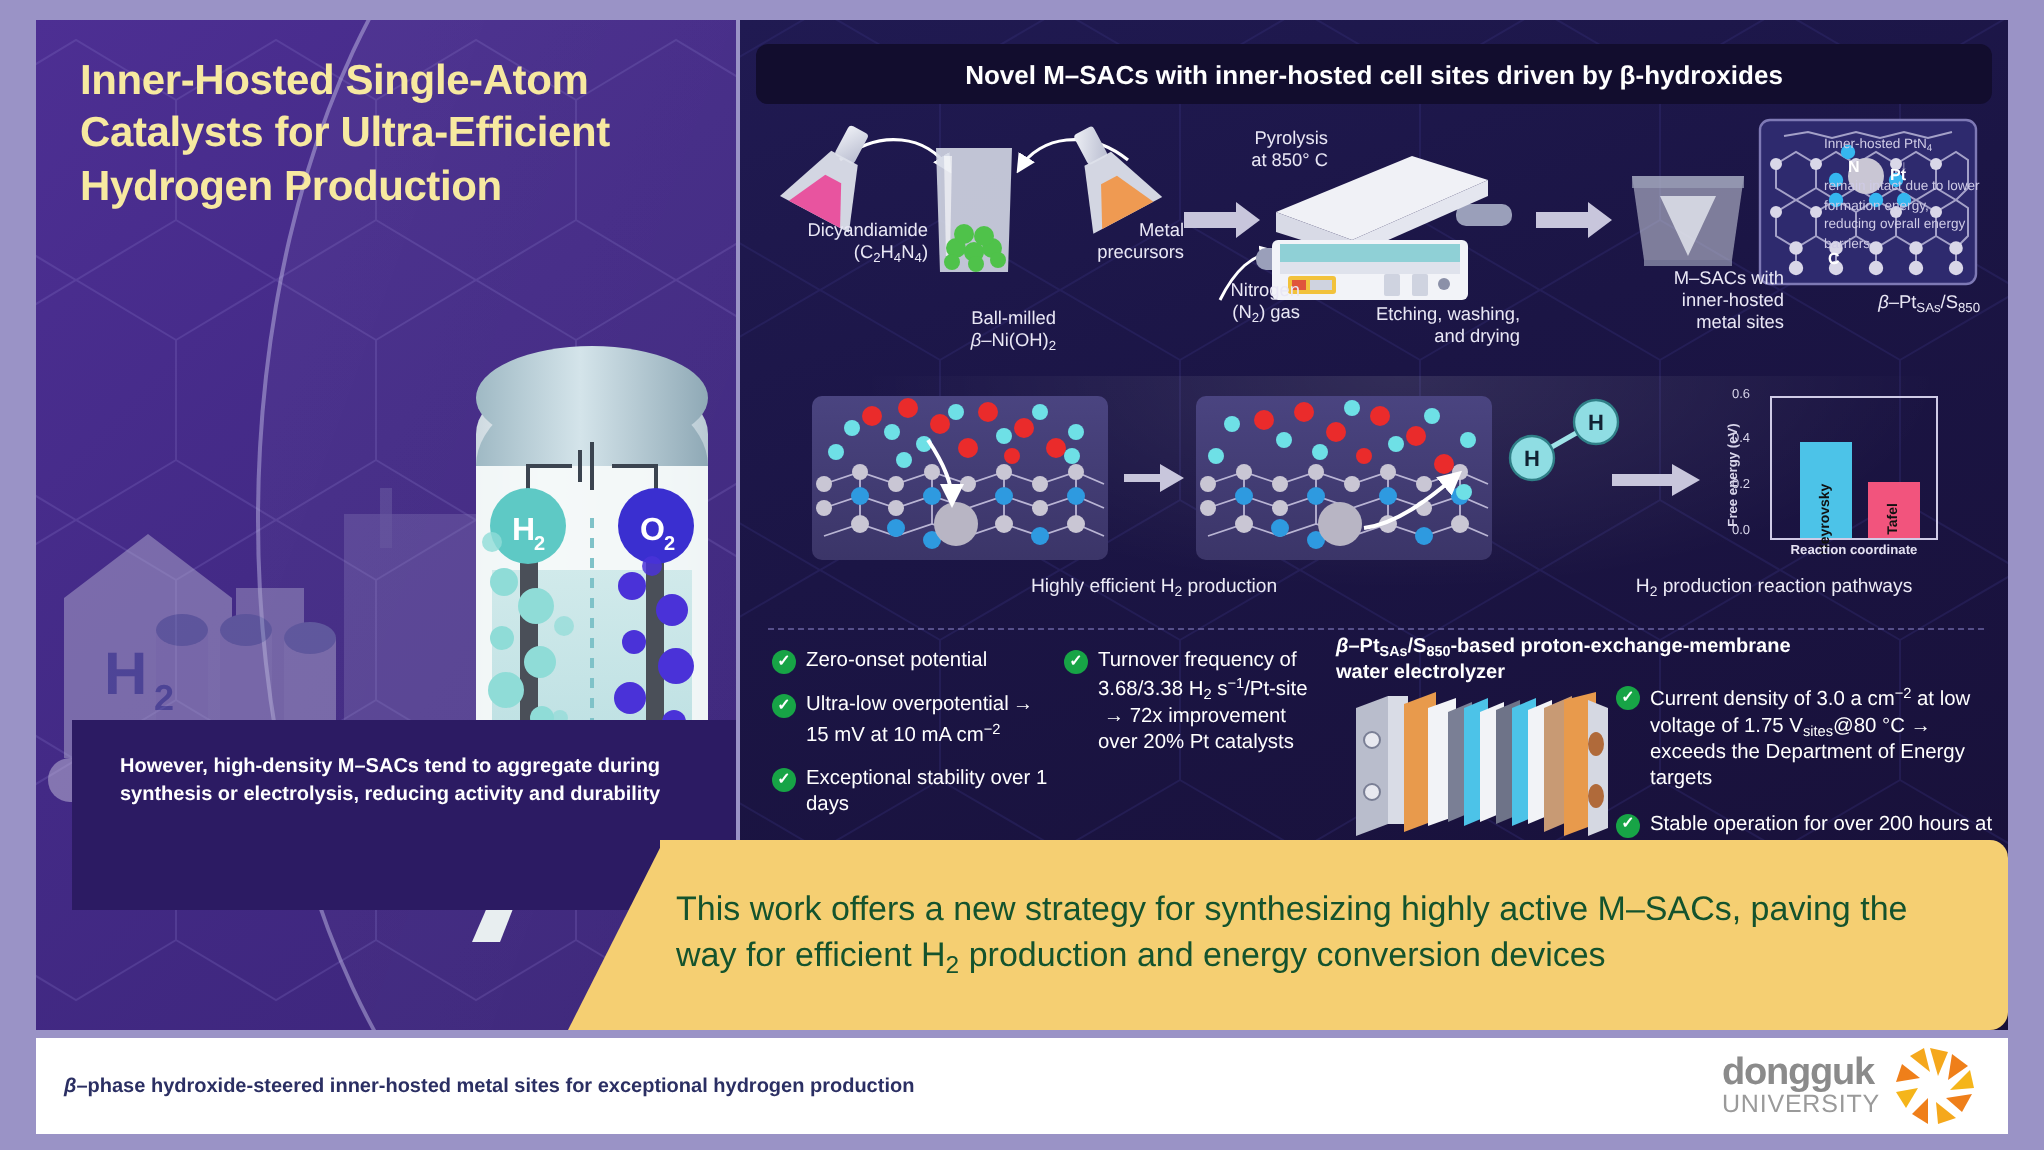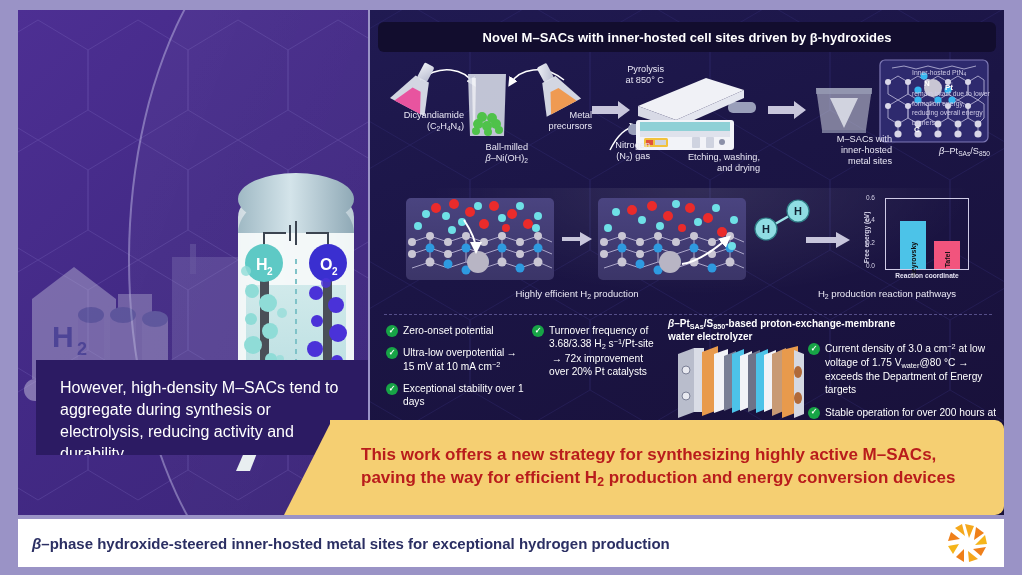--- a/index.html
+++ b/index.html
@@ -45,21 +45,21 @@
   .industry { position:absolute; left:4px; bottom:86px; width:250px; height:190px; opacity:.55; }
   .tank-illu { position:absolute; left:198px; bottom:22px; width:160px; height:330px; }
 
   
   .ribbon-left {
     position:absolute; left:18px; bottom:60px; width:350px; height:95px;
     background:#2c1b63; overflow:hidden;
   }
   .ribbon-left .txt {
     position:absolute; left:24px; top:17px; width:280px;
-    color:#fff; font-weight:normal; font-size:16px; line-height:1.38;
+    color:#fff; font-weight:bold; font-size:10px; line-height:1.38;
   }
 
   
   .right-col {
     position:absolute; left:370px; top:10px; width:634px; height:505px;
     background: linear-gradient(160deg,#201a52 0%,#1b1545 40%,#181038 100%);
     overflow:hidden;
   }
   .rc-hex { position:absolute; inset:0; opacity:.30; }
 
@@ -143,31 +143,31 @@
     position:absolute; left:330px; bottom:60px; width:674px; height:95px;
     background:#f5cf72; border-radius:0 9px 9px 0;
     display:flex; align-items:center;
   }
   .callout .wedge {
     position:absolute; left:-46px; top:0; width:48px; height:95px;
     background:#f5cf72;
     clip-path: polygon(100% 0, 100% 100%, 0 100%);
   }
   .callout .txt {
-    margin-left:31px; width:620px; color:#b91c1c;
-    font-weight:bold; font-size:17px; line-height:1.33;
+    margin-left:8px; width:620px; color:#14532d;
+    font-weight:normal; font-size:17px; line-height:1.33;
   }
 
   
   .footer {
     position:absolute; left:18px; bottom:8px; width:986px; height:48px;
     background:#ffffff; display:flex; align-items:center;
   }
   .footer .cite { margin-left:14px; width:740px; }
-  .cite .t1 { color:#2b2f63; font-weight:bold; font-size:15px; }
+  .cite .t1 { color:#2b2f63; font-weight:bold; font-size:10px; }
   .cite .t2 { color:#56566e; font-size:8.2px; margin-top:4px; }
   .ital { font-style:italic; }
   .logo { position:absolute; right:16px; top:4px; display:flex; align-items:center; gap:6px; }
   .logo-txt { text-align:left; }
   .logo-txt .l1 { color:#8b8b8b; font-weight:bold; font-size:19px; line-height:1; letter-spacing:-.6px; }
   .logo-txt .l2 { color:#9a9a9a; font-size:12.5px; letter-spacing:.4px; line-height:1.1; }
 </style>
 </head>
 <body>
 
@@ -226,20 +226,21 @@
             <circle cx="78" cy="166" r="7"></circle>
               <circle cx="98" cy="166" r="7"></circle>
             <circle cx="136" cy="166" r="7"></circle>
               <circle cx="170" cy="166" r="7"></circle>
           </g>
           <rect x="186" y="136" width="62" height="30" rx="15" fill="#b9b5d4"></rect>
         </g>
       </g>
     </svg>
 
+    <h1 class="headline">Inner-Hosted Single-Atom Catalysts for Ultra-Efficient Hydrogen Production</h1>
 
     <svg class="tank-illu" viewBox="0 0 160 330">
       <defs>
         <linearGradient id="tankG" x1="0" y1="0" x2="1" y2="0">
           <stop offset="0%" stop-color="#cdd9e0"></stop>
             <stop offset="30%" stop-color="#f3f7f8"></stop>
           <stop offset="75%" stop-color="#dce7ec"></stop>
             <stop offset="100%" stop-color="#b9cad3"></stop>
         </linearGradient>
         <linearGradient id="capG" x1="0" y1="0" x2="1" y2="0">
@@ -475,21 +476,21 @@
           <circle cx="53" cy="28" r="9" fill="#c9c6d4"></circle>
           <text x="44" y="26" font-family="Liberation Sans, sans-serif" font-size="8" fill="#ffffff" font-weight="bold">N</text>
           <text x="65" y="30" font-family="Liberation Sans, sans-serif" font-size="8" fill="#ffffff" font-weight="bold">Pt</text>
           <text x="34" y="72" font-family="Liberation Sans, sans-serif" font-size="8" fill="#ffffff" font-weight="bold">C</text>
         </g>
       </svg>
 
       <div class="p1-label" style="left:-2px;  top:52px; width:84px;">
         Dicyandiamide<br>(C<span class="sub">2</span>H<span class="sub">4</span>N<span class="sub">4</span>)
       </div>
-      <div class="p1-label" style="left:70px;  top:84px; width:76px;">
+      <div class="p1-label" style="left:70px;  top:96px; width:76px;">
         Ball-milled<br><span style="font-style:italic">β</span>–Ni(OH)<span class="sub">2</span>
       </div>
       <div class="p1-label" style="left:146px; top:52px; width:64px;">Metal<br>precursors</div>
       <div class="p1-label" style="left:212px; top:6px;  width:70px;">Pyrolysis<br>at 850° C</div>
       <div class="p1-label" style="left:206px; top:82px; width:62px;">Nitrogen<br>(N<span class="sub">2</span>) gas</div>
       <div class="p1-label" style="left:262px; top:94px; width:116px;">Etching, washing,<br>and drying</div>
       <div class="p1-label" style="left:412px; top:76px; width:98px;">M–SACs with<br>inner-hosted<br>metal sites</div>
       <div class="p1-label" style="left:500px; top:88px; width:108px; font-weight:normal;">
         <span style="font-style:italic">β</span>–Pt<span class="sub">SAs</span>/S<span class="sub">850</span>
       </div>
@@ -723,21 +724,21 @@
           <path d="M108 10 L124 6 L124 72 L108 78 Z" fill="#e89a4c"></path>
           <path d="M120 10 L130 14 L130 74 L120 78 Z" fill="#d5d8e2"></path>
           <ellipse cx="124" cy="32" rx="4" ry="6" fill="#b06a3a"></ellipse>
           <ellipse cx="124" cy="58" rx="4" ry="6" fill="#b06a3a"></ellipse>
         </g>
       </svg>
 
       <div class="bullets" style="left:426px; top:24px; width:192px;">
         <div class="bullet">
           <span class="chk">✓</span>
-          Current density of 3.0 a cm<span class="sup">−2</span> at low voltage of 1.75 V<span class="sub">water</span>@80 °C → exceeds the Department of Energy targets
+          Current density of 3.0 a cm<span class="sup">−2</span> at low voltage of 1.75 V<span class="sub">sites</span>@80 °C → exceeds the Department of Energy targets
         </div>
         <div class="bullet">
           <span class="chk">✓</span>
           Stable operation for over 200 hours at a current density of 1.0 A cm<span class="sup">−2</span>
         </div>
       </div>
       <div class="footnote">Pt: platinum; SAs: single atoms</div>
     </div>
   </div>
 
@@ -748,20 +749,24 @@
     </div>
   </div>
 
   <div class="footer">
     <div class="cite">
       <div class="t1">
         <span style="font-style:italic">β</span>–phase hydroxide-steered inner-hosted metal sites for exceptional hydrogen production
       </div>
     </div>
     <div class="logo">
+      <div class="logo-txt">
+        <div class="l1">dongguk</div>
+        <div class="l2">UNIVERSITY</div>
+      </div>
       <svg width="42" height="40" viewBox="0 0 42 40">
         <g transform="translate(21,20)">
           <path d="M-2 -19 L7 -17 L2 -5 Z" fill="#f5a81c"></path>
           <path d="M9 -16 L17 -10 L7 -3 Z" fill="#ef7f1a"></path>
           <path d="M18 -8 L20 1 L8 2 Z" fill="#f5b51a"></path>
           <path d="M19 4 L14 13 L6 6 Z" fill="#ef7f1a"></path>
           <path d="M11 16 L2 19 L1 8 Z" fill="#f5a81c"></path>
           <path d="M-3 19 L-11 14 L-3 6 Z" fill="#ef7f1a"></path>
           <path d="M-14 11 L-19 3 L-8 1 Z" fill="#f5b51a"></path>
           <path d="M-19 -2 L-16 -11 L-7 -4 Z" fill="#ef7f1a"></path>

